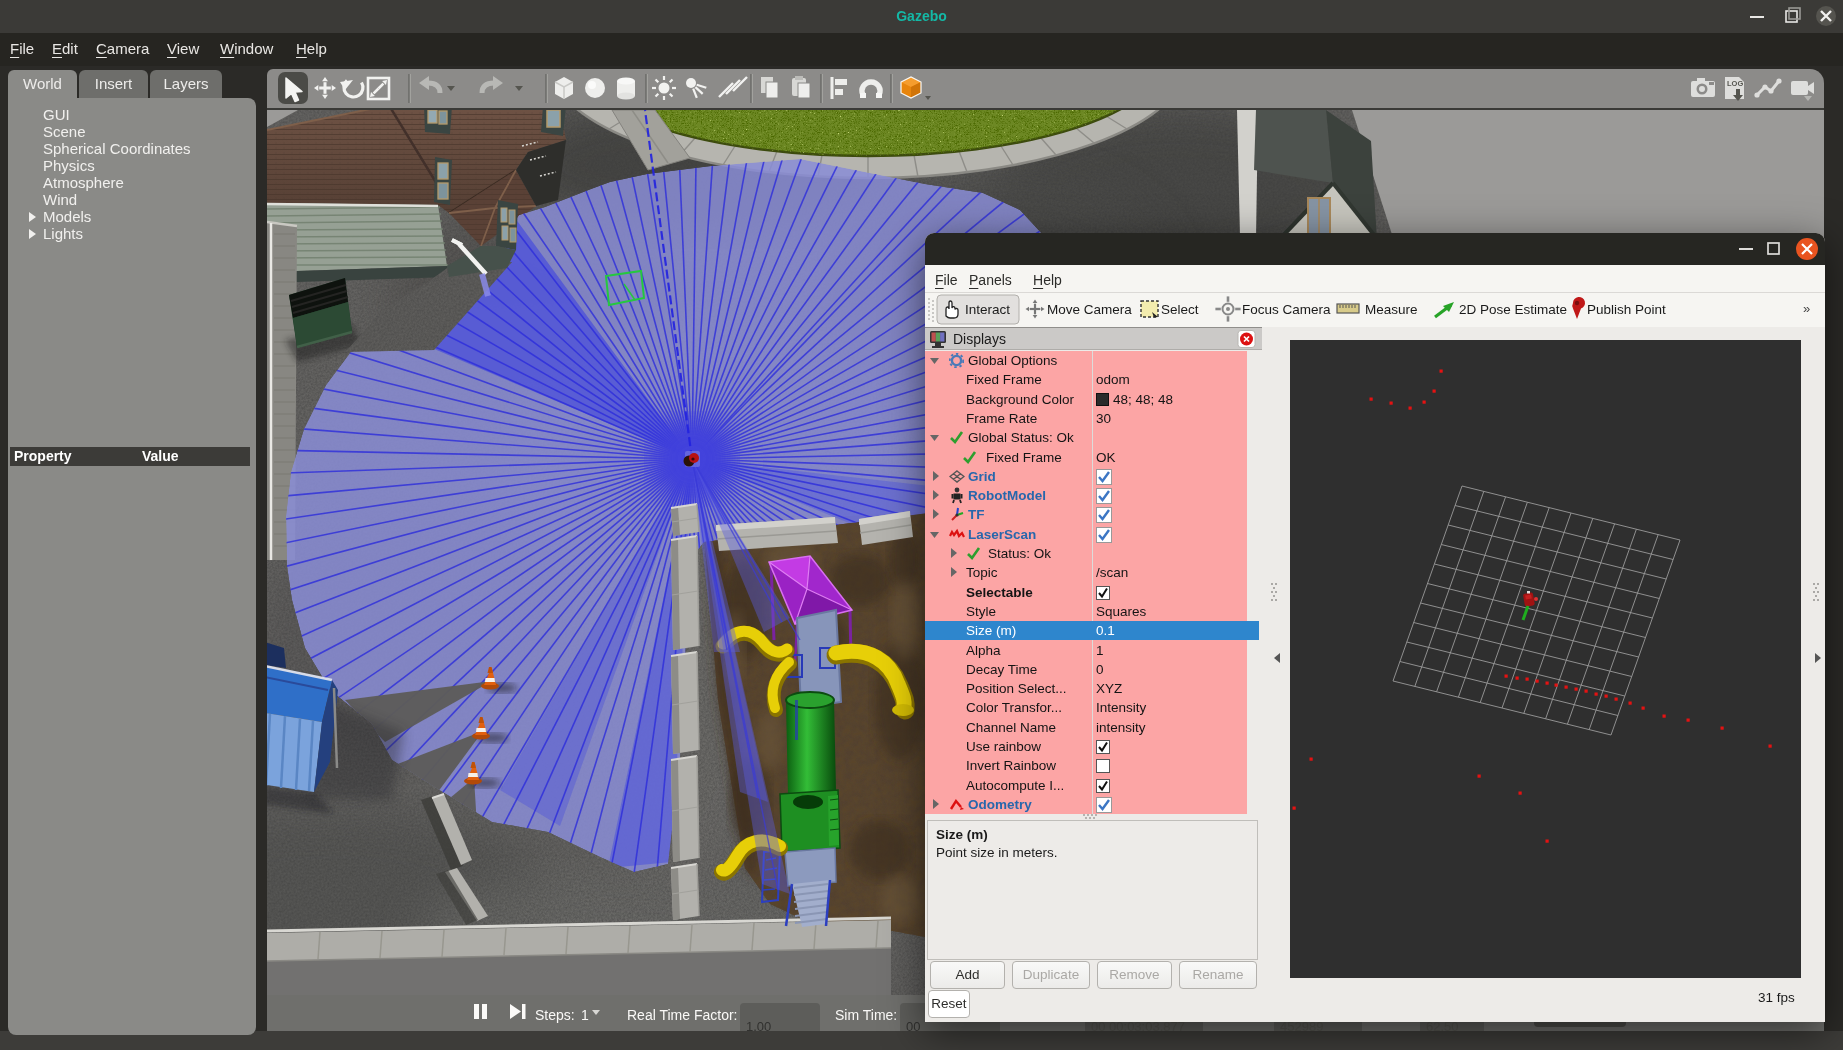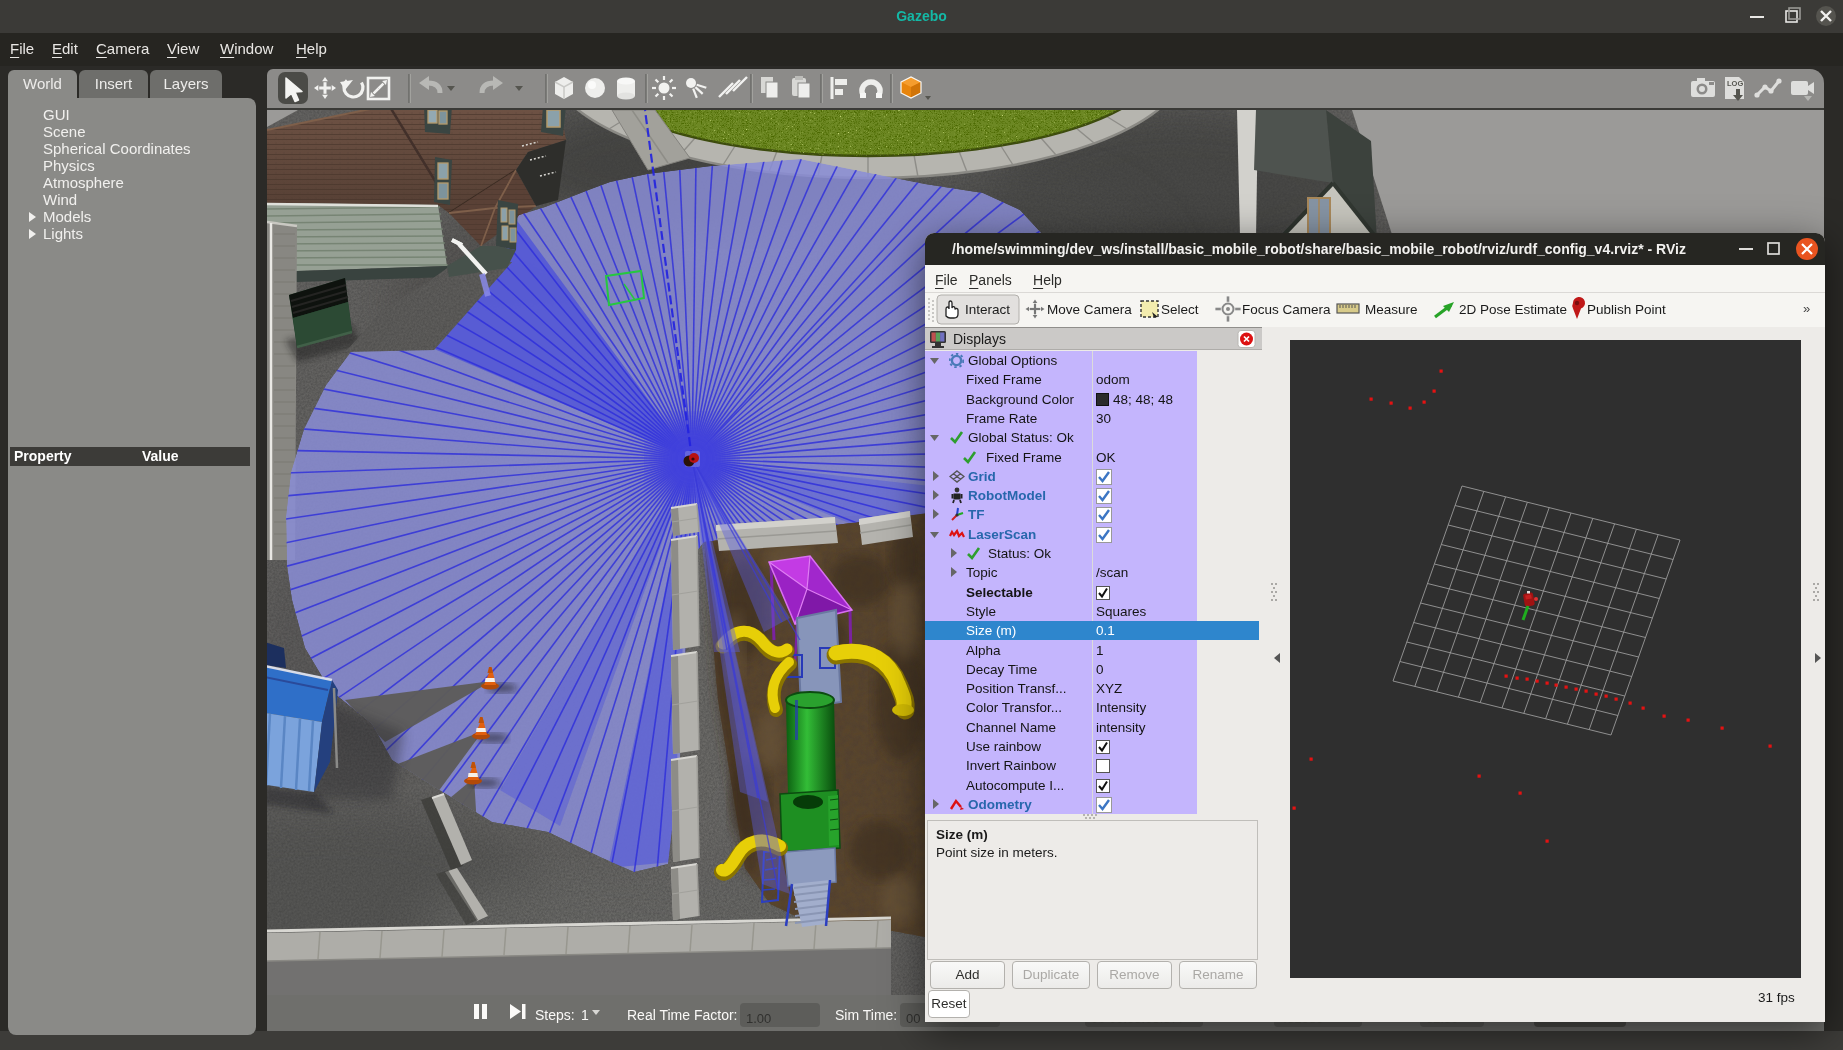--- a/index.html
+++ b/index.html
@@ -15,30 +15,30 @@
   .tab { position:absolute; top:0; height:28px; border-radius:6px 6px 0 0; color:#edecea; font-size:15px; text-align:center; padding-top:5px; }
   #lbody { position:absolute; left:0; top:28px; width:248px; height:937px; background:#8a8a87; border-radius:0 8px 8px 8px; }
   .titem { position:absolute; left:35px; color:#f1f0ee; font-size:15px; }
   .tri { position:absolute; width:0; height:0; border-left:7px solid #f1f0ee; border-top:5px solid transparent; border-bottom:5px solid transparent; }
   #prophdr { position:absolute; left:2px; top:349px; width:240px; height:19px; background:#3c3b38; color:#fff; font-weight:bold; font-size:14px; }
   
   #gtoolbar { left:267px; top:69px; width:1557px; height:41px; background:#8c8b89; border-radius:6px 14px 0 0; border-bottom:2px solid #3a3a37; }
   
   #bbar { left:267px; top:995px; width:1557px; height:36px; background:#6f6f6c; color:#faf9f7; font-size:14px; }
   #bstrip { left:0px; top:1031px; width:1843px; height:19px; background:#3d3c39; }
-  .bfield { position:absolute; top:8px; height:24px; background:#5d5d5a; border-radius:4px; color:#31312f; font-size:13px; padding:8px 6px; }
+  .bfield { position:absolute; top:8px; height:24px; background:#5d5d5a; border-radius:4px; color:#31312f; font-size:13px; padding:16px 6px; }
   .btext { position:absolute; top:12px; }
   
   #rviz { left:925px; top:233px; width:900px; height:789px; border-radius:9px 9px 0 0; box-shadow:0 10px 40px rgba(0,0,0,0.55); background:#edebe8; }
   #rtitle { position:absolute; left:0; top:0; width:900px; height:32px; background:#262622; border-radius:9px 9px 0 0; color:#f2f1ef; }
   #rmenu { position:absolute; left:0; top:32px; width:900px; height:28px; background:#f6f5f2; color:#2c2c2a; font-size:14px; border-bottom:1px solid #dbd9d6; }
   #rtools { position:absolute; left:0; top:60px; width:900px; height:34px; background:#f6f5f2; color:#1a1a1a; font-size:14px; }
   #displays { position:absolute; left:0px; top:94px; width:337px; height:695px; background:#edebe8; border-top:1px solid #908e8b; }
   #dhead { position:absolute; left:0; top:0; width:337px; height:22px; background:#cbc9c7; border-bottom:1px solid #aeaca9; font-size:14px; color:#1a1a1a; }
-  #dtree { position:absolute; left:0; top:23px; width:272px; height:463px; background:#c4b5fd; }
+  #dtree { position:absolute; left:0; top:23px; width:322px; height:463px; background:#fca5a5; }
   .trow { position:absolute; left:0; width:334px; height:19.3px; font-size:13.5px; color:#141414; }
   .trow .val { position:absolute; left:171px; top:2px; }
   .trow .prop { position:absolute; top:2px; }
   #dhelp { position:absolute; left:2px; top:492px; width:331px; height:140px; background:#edebe8; border:1px solid #c0beba; font-size:13.5px; color:#1a1a1a; }
   .rbtn { position:absolute; height:28px; border:1px solid #b3b1ad; border-radius:4px; background:linear-gradient(#f9f9f8,#ecebe9); font-size:13.5px; color:#2e2e2c; text-align:center; padding-top:5px; }
   .rbtn.dis { color:#aaa8a5; }
   #rview { position:absolute; left:365px; top:107px; width:511px; height:638px; background:#2f2f2f; }
   #fps { position:absolute; left:833px; top:757px; font-size:13.5px; color:#1a1a1a; }
 </style>
 </head>
@@ -656,21 +656,20 @@
     <div class="tri" style="left:21px; top:131px"></div>
     <div id="prophdr">
         <span style="position:absolute;left:4px;top:1px">Property</span>
         <span style="position:absolute;left:132px;top:1px">Value</span>
       </div>
   </div>
 </div>
 
 <div id="rviz" class="abs">
   <div id="rtitle">
-<div style="position:absolute;left:27px;top:8px;font-size:14px;font-weight:bold;color:#f2f1ef;white-space:nowrap">/home/swimming/dev_ws/install/basic_mobile_robot/share/basic_mobile_robot/rviz/urdf_config_v4.rviz* - RViz</div>
 <svg width="900" height="32" style="position:absolute;left:0;top:0">
 <line x1="814" y1="16" x2="828" y2="16" stroke="#dddcd9" stroke-width="2"></line>
 <rect x="843" y="10" width="11" height="11" fill="none" stroke="#dddcd9" stroke-width="1.7"></rect>
 <circle cx="882" cy="16" r="11" fill="#e95420"></circle>
 <path d="M877,11 L887,21 M887,11 L877,21" stroke="#fff" stroke-width="2.2"></path>
 </svg>
 </div>
   <div id="rmenu">
     <div class="gmenu" style="left:10px;color:#2c2c2a"><u>F</u>ile</div>
     <div class="gmenu" style="left:44px;color:#2c2c2a"><u>P</u>anels</div>
@@ -879,21 +878,21 @@
 </div>
 <div class="trow" style="top:289.5px;">
 <div class="prop" style="left:41px;">Alpha</div>
 <div class="val">1</div>
 </div>
 <div class="trow" style="top:308.8px;">
 <div class="prop" style="left:41px;">Decay Time</div>
 <div class="val">0</div>
 </div>
 <div class="trow" style="top:328.1px;">
-<div class="prop" style="left:41px;">Position Transf...</div>
+<div class="prop" style="left:41px;">Position Select...</div>
 <div class="val">XYZ</div>
 </div>
 <div class="trow" style="top:347.4px;">
 <div class="prop" style="left:41px;">Color Transfor...</div>
 <div class="val">Intensity</div>
 </div>
 <div class="trow" style="top:366.7px;">
 <div class="prop" style="left:41px;">Channel Name</div>
 <div class="val">intensity</div>
 </div>

